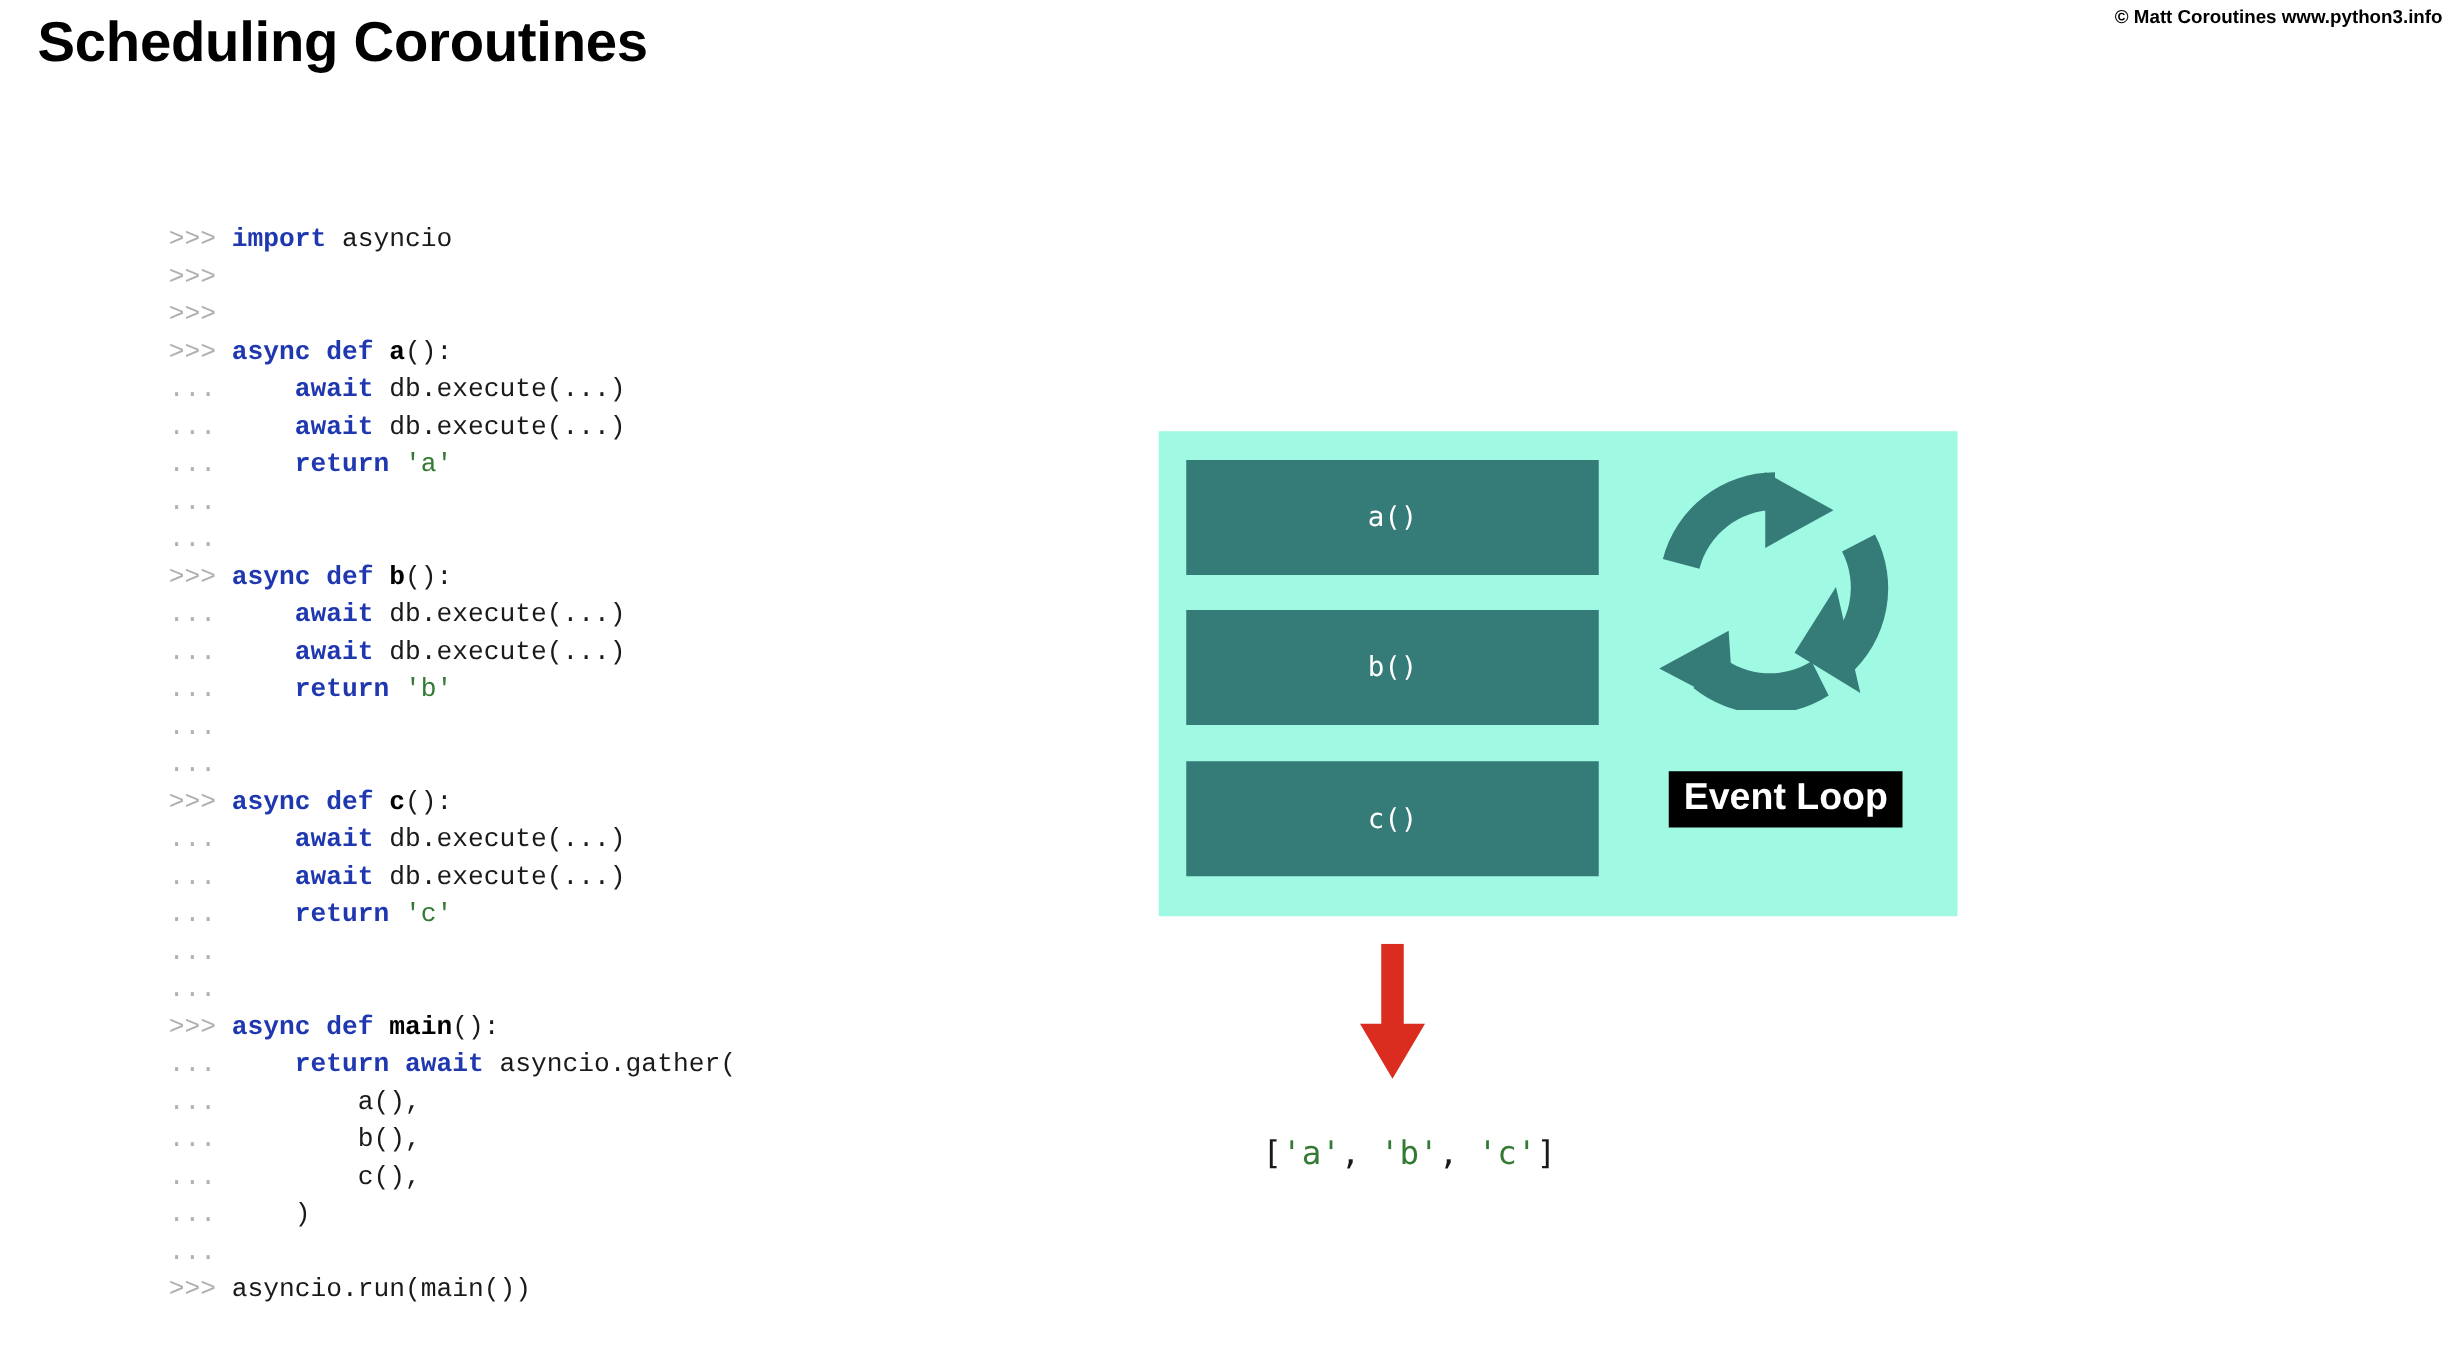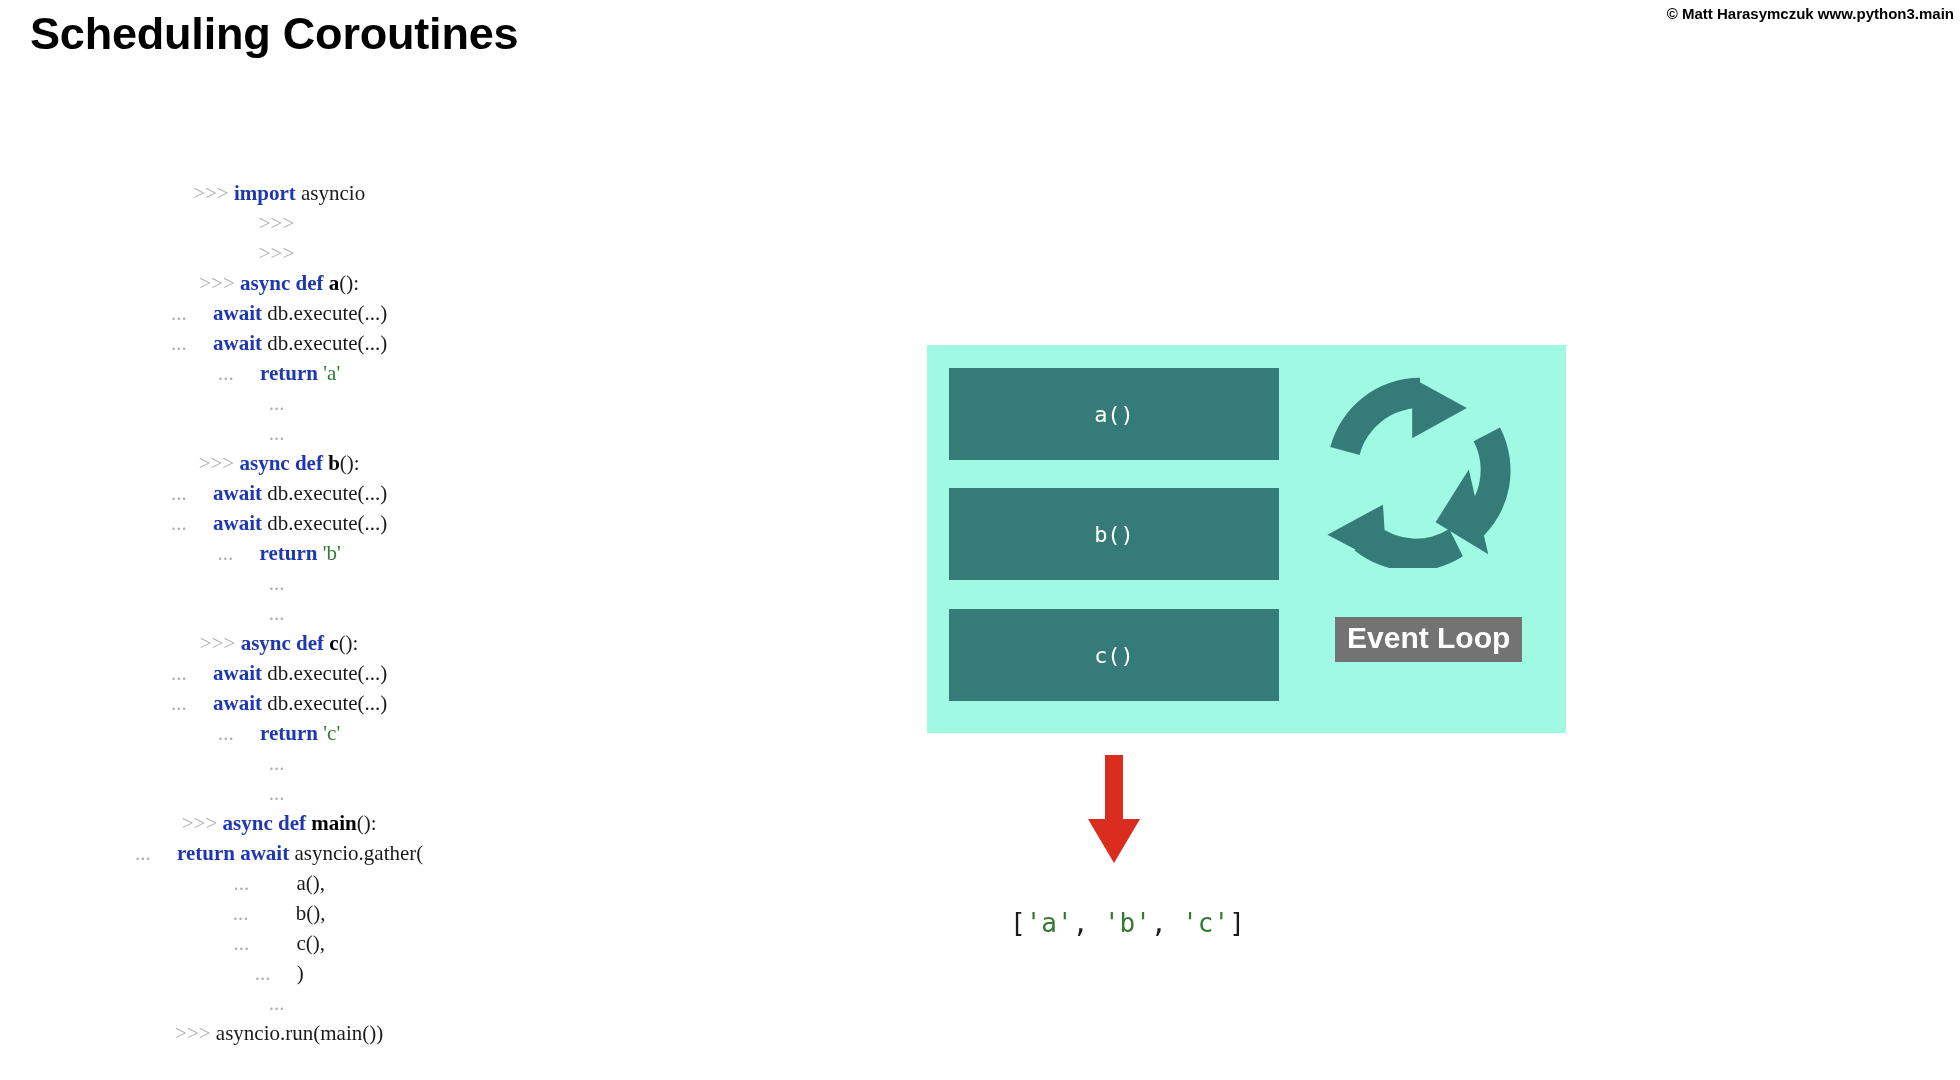--- a/index.html
+++ b/index.html
@@ -35,25 +35,24 @@
     font-weight: bold;
     color: #000000;
     white-space: nowrap;
   }
 
   
   #code-listing {
     position: absolute;
     left: 135px;
     top: 178px;
-    font-family: Liberation Serif, serif;
+    font-family: Liberation Mono, monospace;
     font-size: 21px;
     line-height: 30px;
     white-space: pre;
-    text-align: center;
   }
   .code-line {
     height: 30px;
     white-space: pre;
   }
   .tok-prompt   { color: #b0b0b0; }
   .tok-kw       { color: #1f38b0; font-weight: bold; }
   .tok-fn       { color: #000000; font-weight: bold; }
   .tok-str      { color: #347a34; }
   .tok-plain    { color: #1a1a1a; }
@@ -89,21 +88,21 @@
     left: 393px;
     top: 28px;
     width: 200px;
     height: 195px;
   }
 
   #event-loop-label {
     position: absolute;
     left: 408px;
     top: 272px;
-    background: #737373;
+    background: #000000;
     color: #ffffff;
     font-size: 30px;
     font-weight: bold;
     padding: 3px 12px 6px 12px;
     line-height: 36px;
     white-space: nowrap;
   }
 
   
   #flow-arrow-down {
@@ -121,21 +120,21 @@
     top: 908px;
     font-family: "DejaVu Sans Mono", monospace;
     font-size: 26px;
     white-space: pre;
   }
 </style>
 </head>
 <body>
 
 <div id="slide-title">Scheduling Coroutines</div>
-<div id="copyright">© Matt Harasymczuk www.python3.main</div>
+<div id="copyright">© Matt Coroutines www.python3.info</div>
 
 <div id="code-listing"><div class="code-line"><span class="tok-prompt">&gt;&gt;&gt; </span><span class="tok-kw">import</span><span class="tok-plain"> asyncio</span></div><div class="code-line"><span class="tok-prompt">&gt;&gt;&gt; </span></div><div class="code-line"><span class="tok-prompt">&gt;&gt;&gt; </span></div><div class="code-line"><span class="tok-prompt">&gt;&gt;&gt; </span><span class="tok-kw">async def </span><span class="tok-fn">a</span><span class="tok-plain">():</span></div><div class="code-line"><span class="tok-prompt">... </span><span class="tok-plain">    </span><span class="tok-kw">await</span><span class="tok-plain"> db.execute(...)</span></div><div class="code-line"><span class="tok-prompt">... </span><span class="tok-plain">    </span><span class="tok-kw">await</span><span class="tok-plain"> db.execute(...)</span></div><div class="code-line"><span class="tok-prompt">... </span><span class="tok-plain">    </span><span class="tok-kw">return</span><span class="tok-plain"> </span><span class="tok-str">'a'</span></div><div class="code-line"><span class="tok-prompt">... </span></div><div class="code-line"><span class="tok-prompt">... </span></div><div class="code-line"><span class="tok-prompt">&gt;&gt;&gt; </span><span class="tok-kw">async def </span><span class="tok-fn">b</span><span class="tok-plain">():</span></div><div class="code-line"><span class="tok-prompt">... </span><span class="tok-plain">    </span><span class="tok-kw">await</span><span class="tok-plain"> db.execute(...)</span></div><div class="code-line"><span class="tok-prompt">... </span><span class="tok-plain">    </span><span class="tok-kw">await</span><span class="tok-plain"> db.execute(...)</span></div><div class="code-line"><span class="tok-prompt">... </span><span class="tok-plain">    </span><span class="tok-kw">return</span><span class="tok-plain"> </span><span class="tok-str">'b'</span></div><div class="code-line"><span class="tok-prompt">... </span></div><div class="code-line"><span class="tok-prompt">... </span></div><div class="code-line"><span class="tok-prompt">&gt;&gt;&gt; </span><span class="tok-kw">async def </span><span class="tok-fn">c</span><span class="tok-plain">():</span></div><div class="code-line"><span class="tok-prompt">... </span><span class="tok-plain">    </span><span class="tok-kw">await</span><span class="tok-plain"> db.execute(...)</span></div><div class="code-line"><span class="tok-prompt">... </span><span class="tok-plain">    </span><span class="tok-kw">await</span><span class="tok-plain"> db.execute(...)</span></div><div class="code-line"><span class="tok-prompt">... </span><span class="tok-plain">    </span><span class="tok-kw">return</span><span class="tok-plain"> </span><span class="tok-str">'c'</span></div><div class="code-line"><span class="tok-prompt">... </span></div><div class="code-line"><span class="tok-prompt">... </span></div><div class="code-line"><span class="tok-prompt">&gt;&gt;&gt; </span><span class="tok-kw">async def </span><span class="tok-fn">main</span><span class="tok-plain">():</span></div><div class="code-line"><span class="tok-prompt">... </span><span class="tok-plain">    </span><span class="tok-kw">return await</span><span class="tok-plain"> asyncio.gather(</span></div><div class="code-line"><span class="tok-prompt">... </span><span class="tok-plain">        a(),</span></div><div class="code-line"><span class="tok-prompt">... </span><span class="tok-plain">        b(),</span></div><div class="code-line"><span class="tok-prompt">... </span><span class="tok-plain">        c(),</span></div><div class="code-line"><span class="tok-prompt">... </span><span class="tok-plain">    )</span></div><div class="code-line"><span class="tok-prompt">... </span></div><div class="code-line"><span class="tok-prompt">&gt;&gt;&gt; </span><span class="tok-plain">asyncio.run(main())</span></div></div>
 
 <div id="event-loop-panel">
 
   <div class="coro-box" id="coro-box-a">
     <span>a()</span>
   </div>
   <div class="coro-box" id="coro-box-b">
     <span>b()</span>

